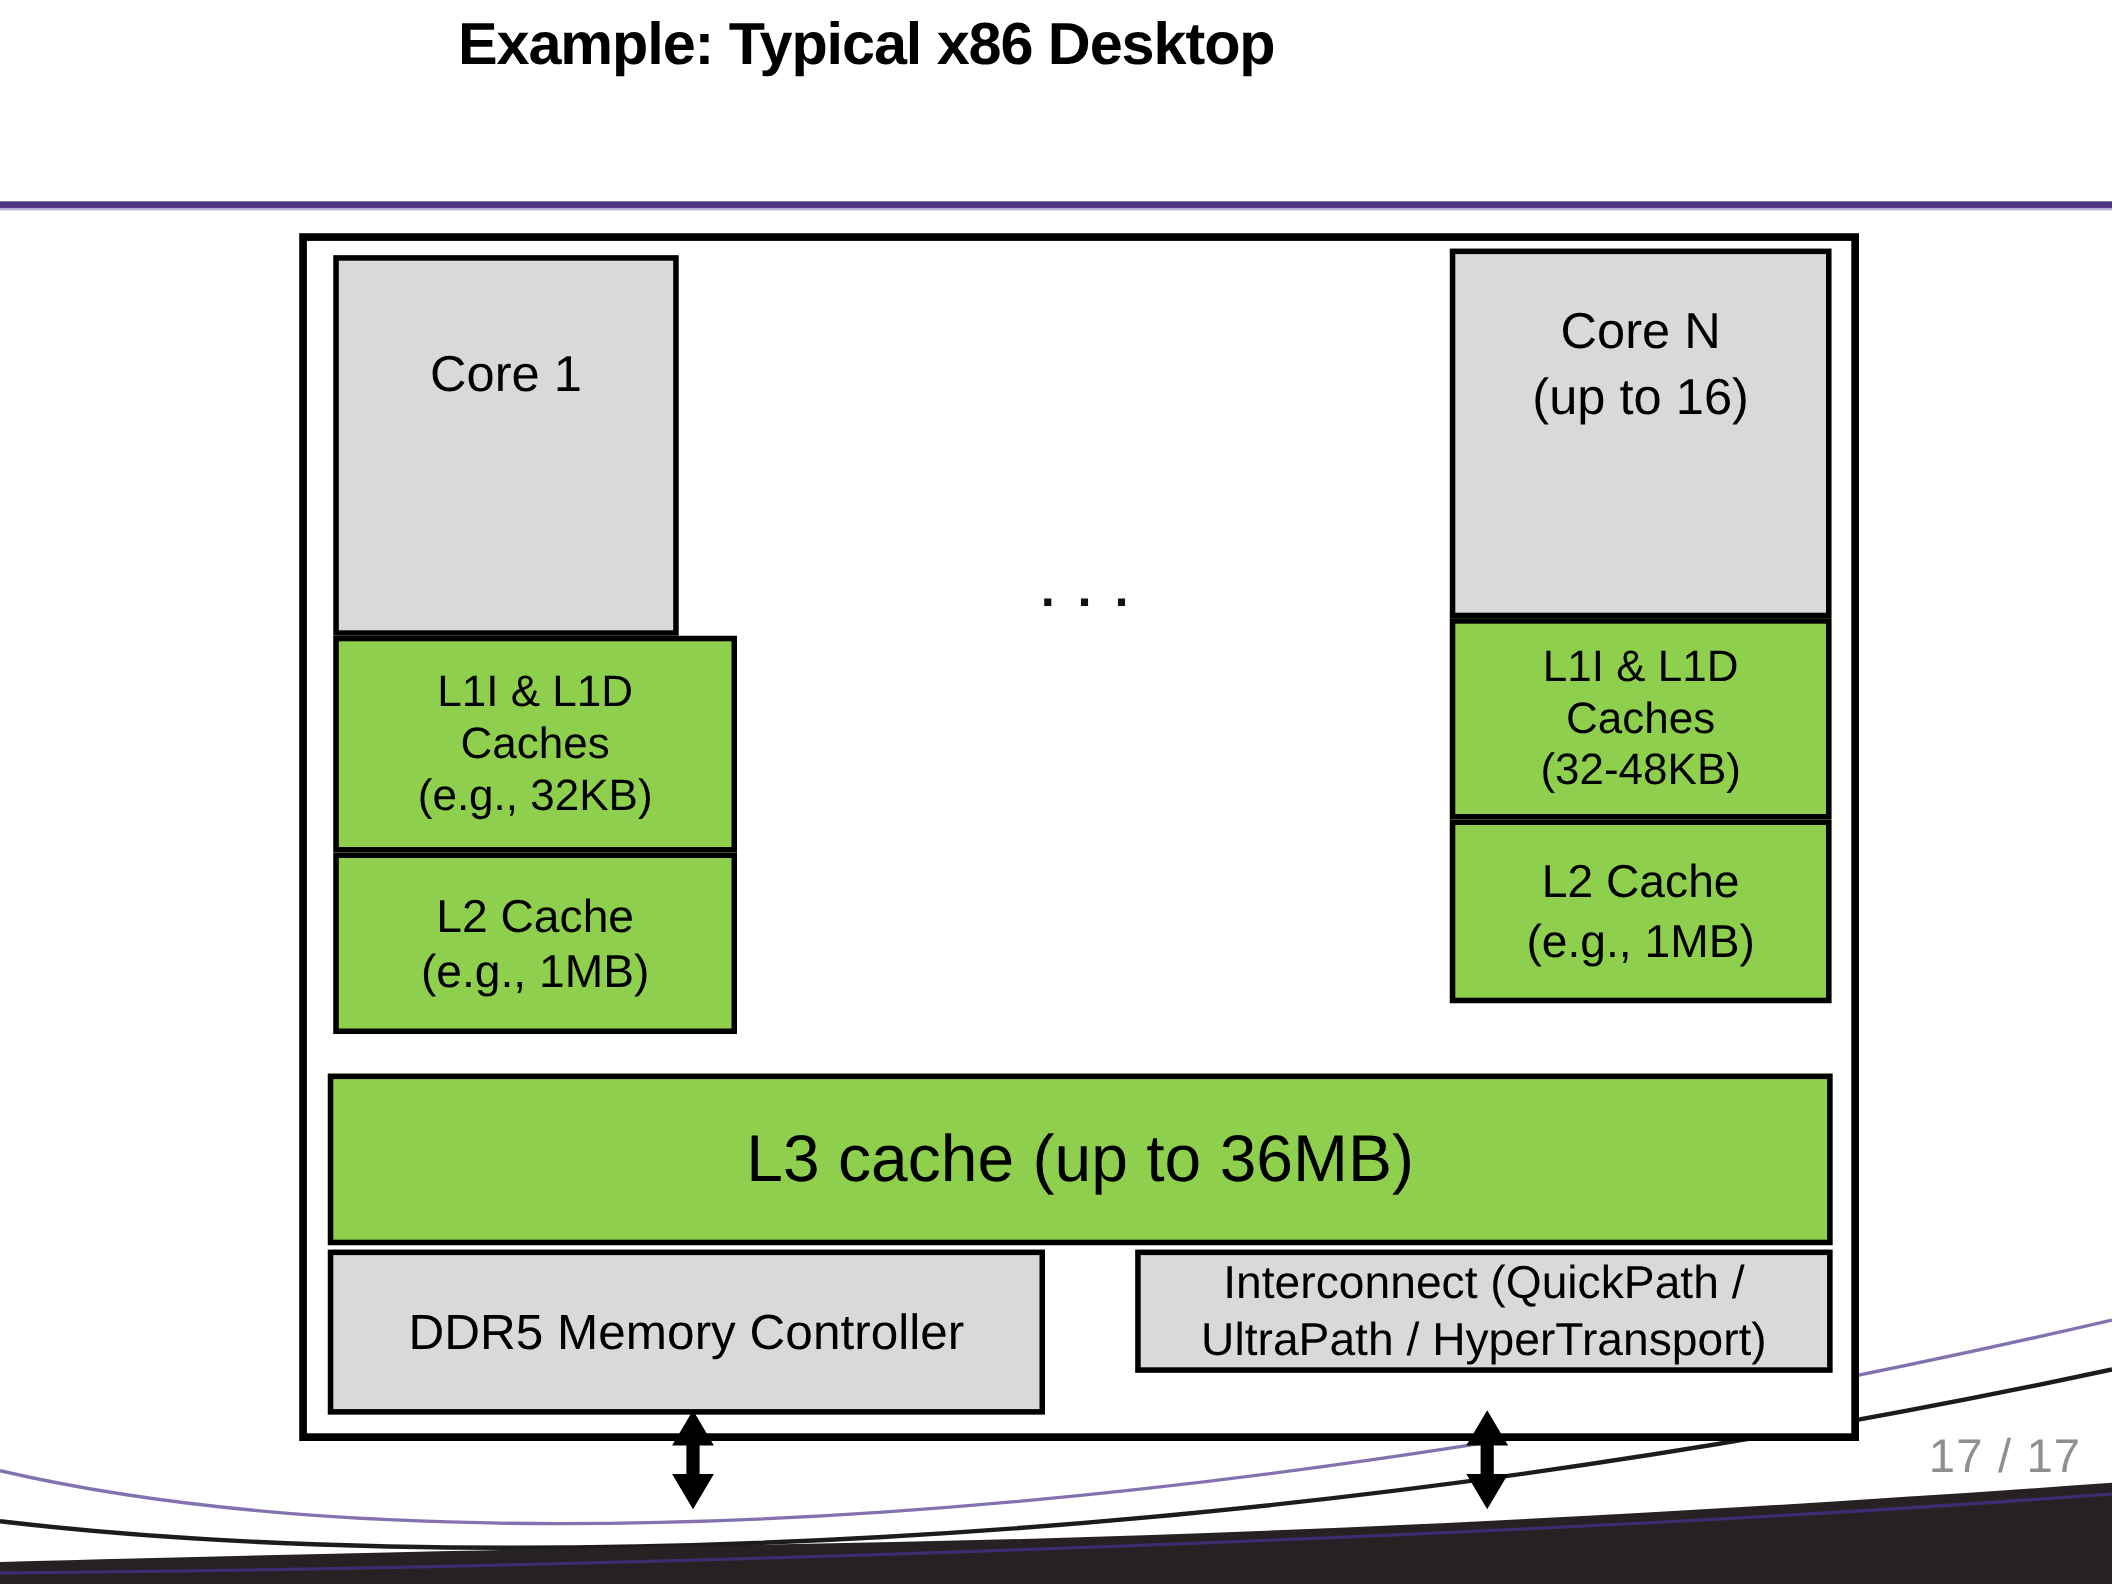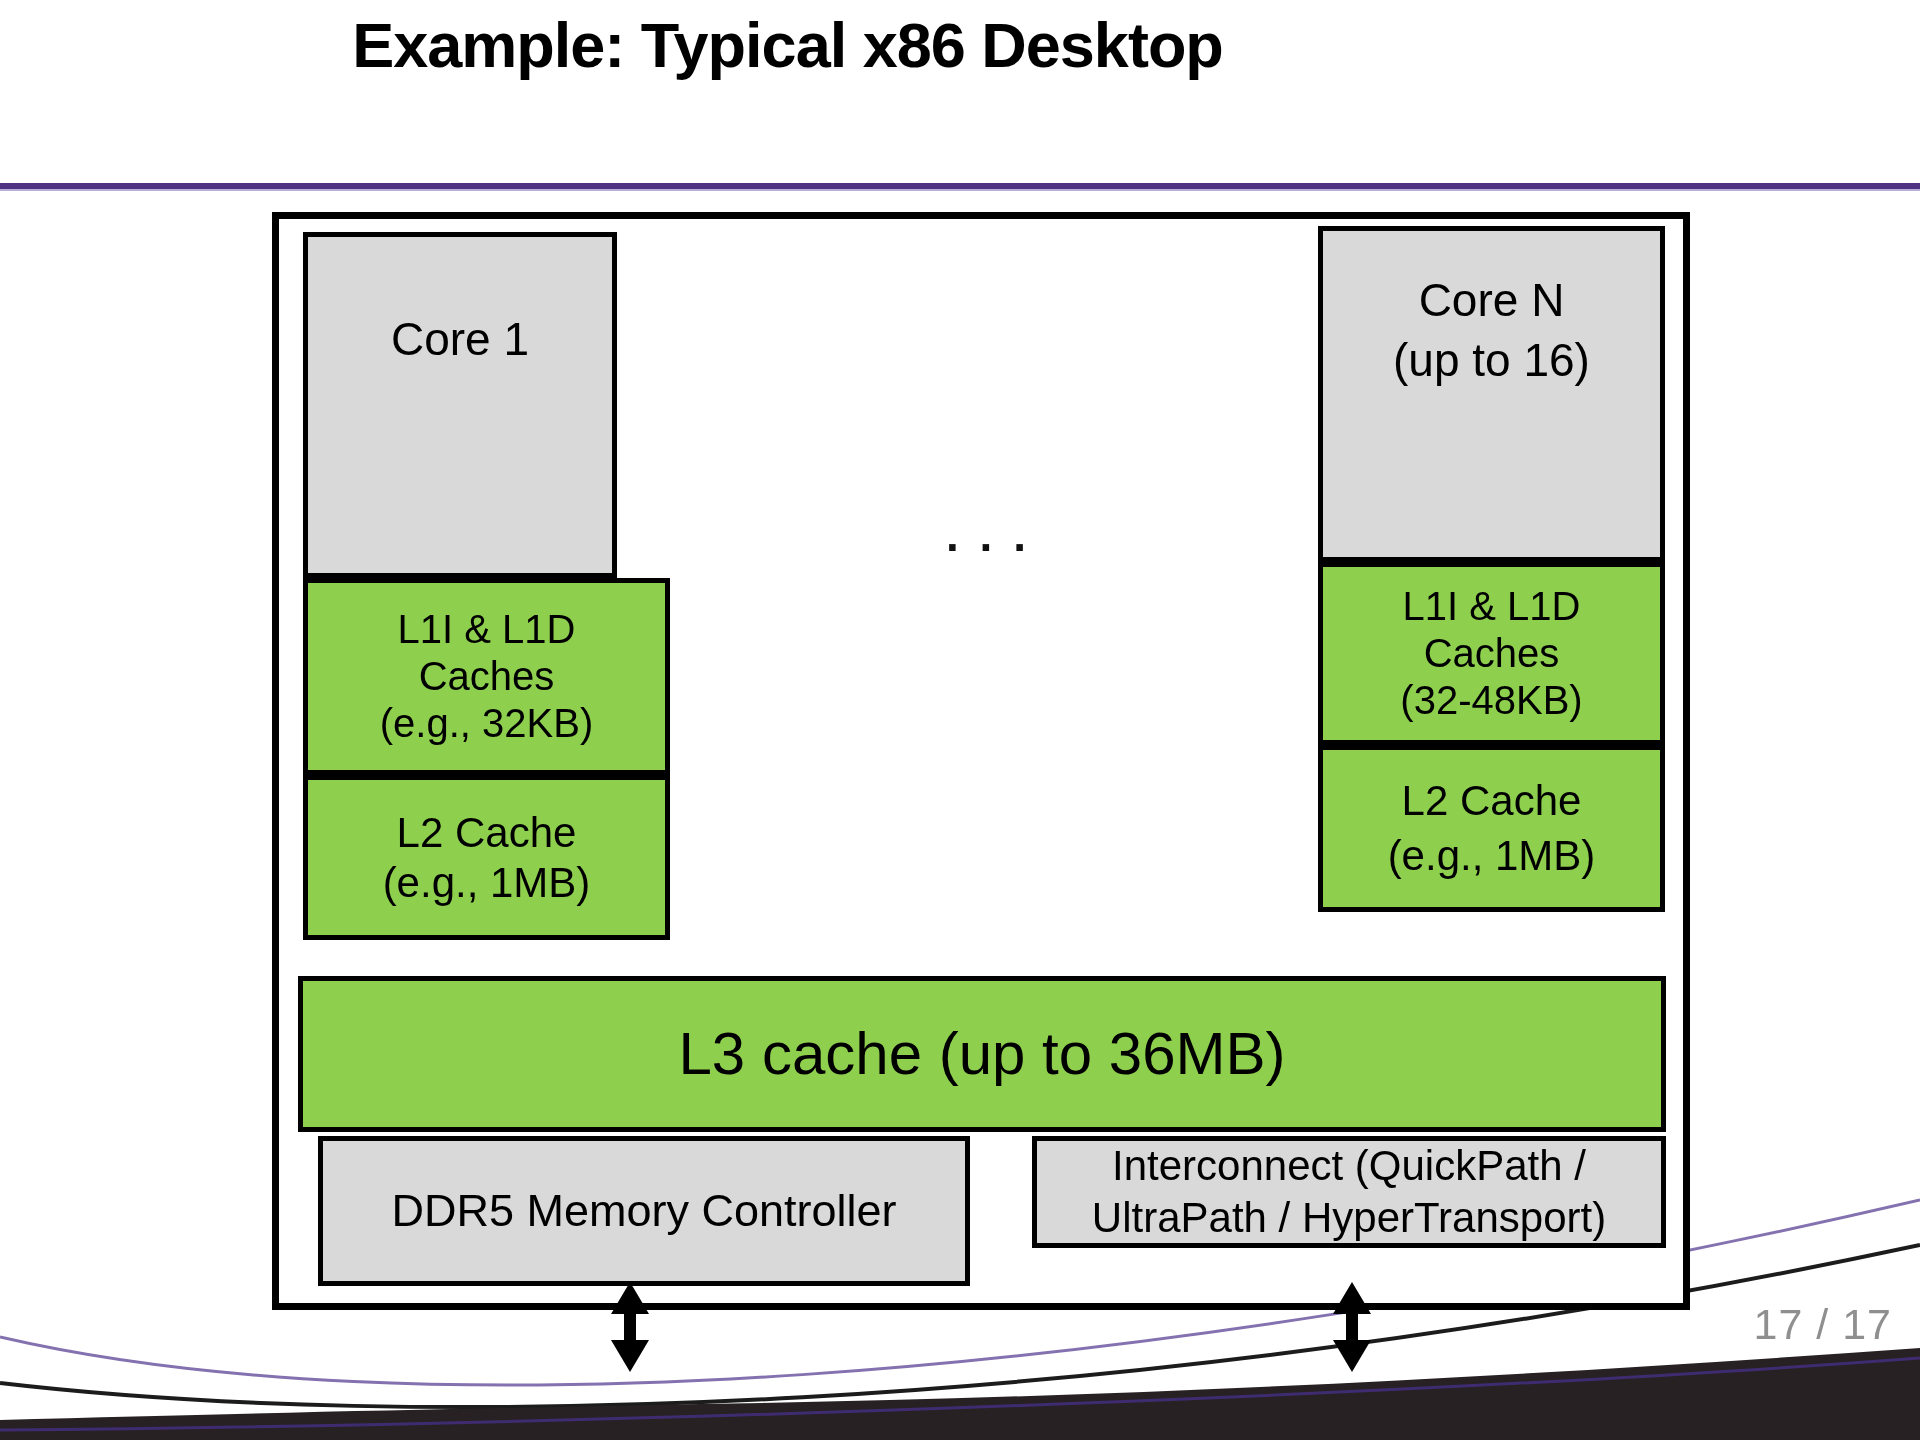--- a/index.html
+++ b/index.html
@@ -9,21 +9,21 @@
     overflow:hidden;
     background:#ffffff;
     font-family:"Liberation Sans", sans-serif;
     color:#000;
   }
   
   .title-wrap{
     position:absolute;left:0;top:6px;width:1575px;
     text-align:center;
     font-weight:bold;
-    font-size:63px;
+    font-size:54px;
     line-height:1.26;
     letter-spacing:-1px;
     color:#000;
   }
   .title-rule{
     position:absolute;left:0;top:183px;width:1920px;height:6px;
     background:#4f3282;
     border-bottom:2px solid #b9aed8;
   }
   
@@ -48,21 +48,21 @@
 
   .core1{left:303px;top:232px;width:314px;height:346px;font-size:46px;align-items:flex-start;padding-top:76px;}
   .l1-left{left:303px;top:578px;width:367px;height:197px;font-size:40px;}
   .l2-left{left:303px;top:775px;width:367px;height:165px;font-size:42px;}
 
   .coreN{left:1318px;top:226px;width:347px;height:336px;font-size:46px;align-items:flex-start;padding-top:40px;line-height:1.3;}
   .l1-right{left:1318px;top:562px;width:347px;height:183px;font-size:40px;}
   .l2-right{left:1318px;top:745px;width:347px;height:167px;font-size:42px;line-height:1.3;}
 
   .l3{left:298px;top:976px;width:1368px;height:156px;font-size:60px;}
-  .ddr5{left:298px;top:1136px;width:652px;height:150px;font-size:45px;margin-left:20px;}
+  .ddr5{left:298px;top:1136px;width:652px;height:150px;font-size:45px;}
   .interconnect{left:1032px;top:1136px;width:634px;height:112px;font-size:42px;line-height:1.25;}
 
   .dots{
     position:absolute;left:888px;top:508px;width:200px;
     text-align:center;font-size:46px;font-weight:bold;color:#111;
     letter-spacing:4px;
   }
   .arrow{position:absolute;width:44px;height:90px;}
   .arrow-ddr5{left:608px;top:1282px;}
   .arrow-ic{left:1330px;top:1282px;}

